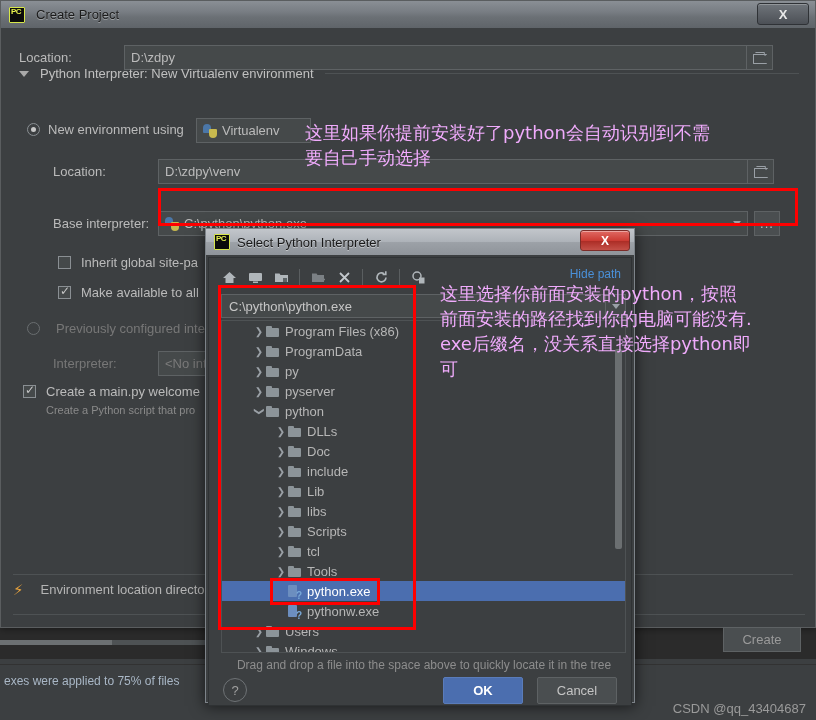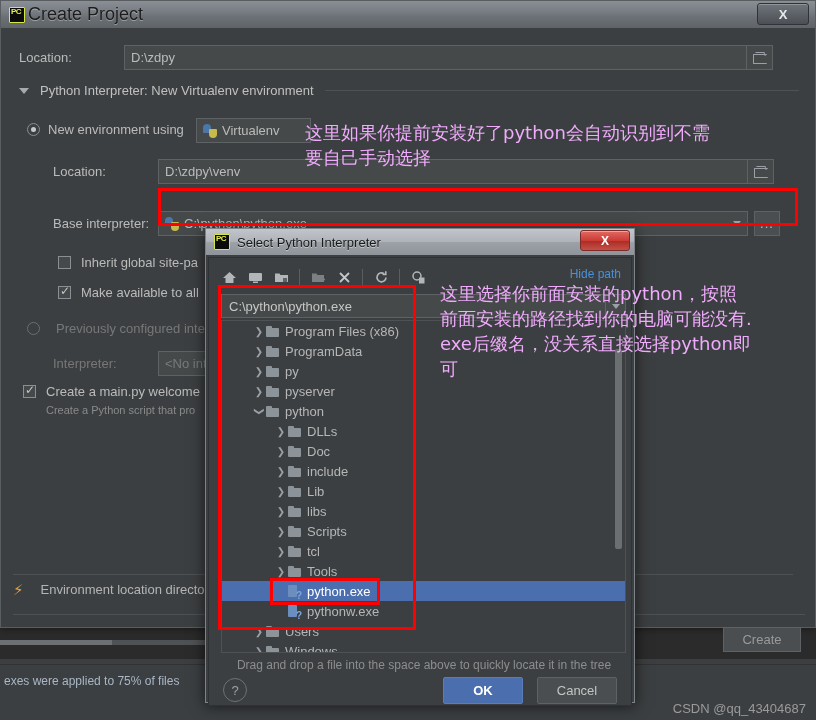--- a/index.html
+++ b/index.html
@@ -56,21 +56,21 @@
   .win-title-bar {
     position: relative;
     height: 28px;
     background: linear-gradient(to bottom, #8d9299 0%, #767b82 45%, #63686e 55%, #585c62 100%);
     display: flex; align-items: center;
     padding-left: 8px;
     border-bottom: 1px solid #3c3f41;
   }
   .win-title-bar.blurred { background: linear-gradient(to bottom, #8a8f95 0%, #787d83 40%, #6b7075 60%, #5f6469 100%); }
   .win-title-text {
-    font-size: 18px; color: #1c1c1c; margin-left: 3px;
+    font-size: 13px; color: #1c1c1c; margin-left: 11px;
     text-shadow: 0 1px 0 rgba(255,255,255,0.35);
   }
   .pc-logo {
     width: 16px; height: 16px; background: #0b0b0b;
     border: 1px solid #d6e64a; position: relative; border-radius: 1px;
     display:inline-block;
   }
   .pc-logo::before {
     content: "PC"; position: absolute; left: 1px; top: -1px;
     font-size: 8px; color: #e8f24d; font-family: "Liberation Sans", sans-serif;
@@ -367,21 +367,21 @@
       <div class="form-row" style="left:18px; top:16px;">
         <span class="lbl" style="width:105px;">Location:</span>
         <div class="textfield" style="width:623px;">
           <span>D:\zdpy</span>
         </div>
         <div class="folder-btn">
           <span class="folder-ico"></span>
         </div>
       </div>
 
-      <div class="section-header" style="left:18px; top:54px;gap:11px;">
+      <div class="section-header" style="left:18px; top:37px;gap:11px;">
         <span class="tri-down"></span>
         <span class="section-title">Python Interpreter: New Virtualenv environment</span>
         <span class="section-rule"></span>
       </div>
 
       <div class="form-row" style="left:26px; top:93px; gap:8px;">
         <span class="radio on"></span>
         <span class="lbl">New environment using</span>
       </div>
       <div class="combo" style="position:absolute; left:195px; top:89px; width:115px;">

